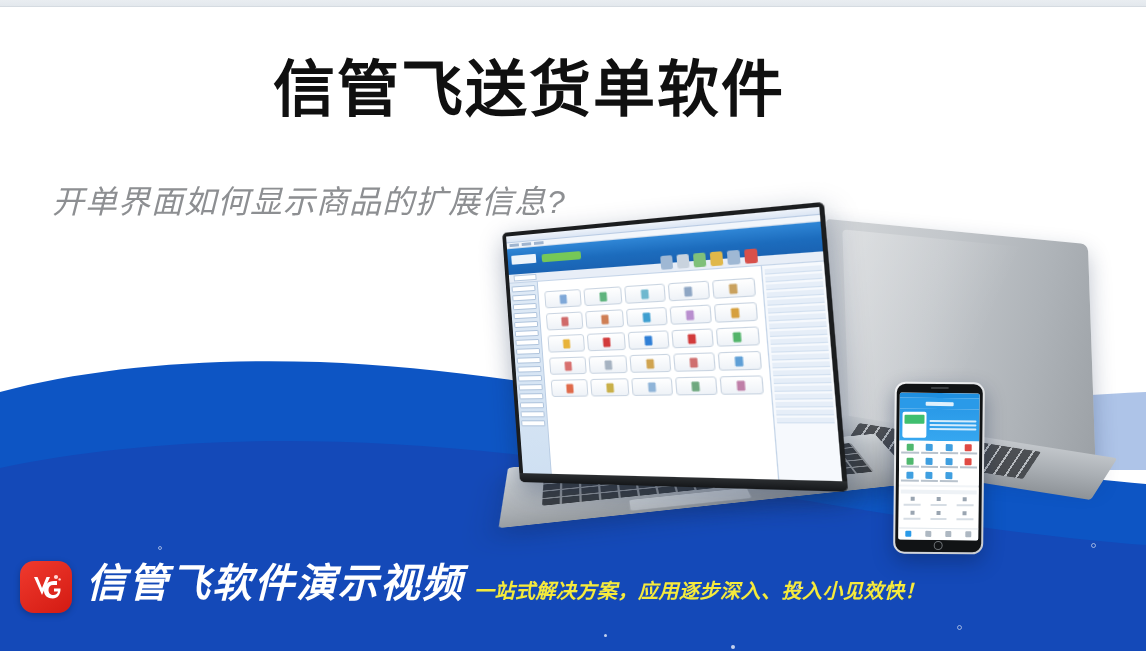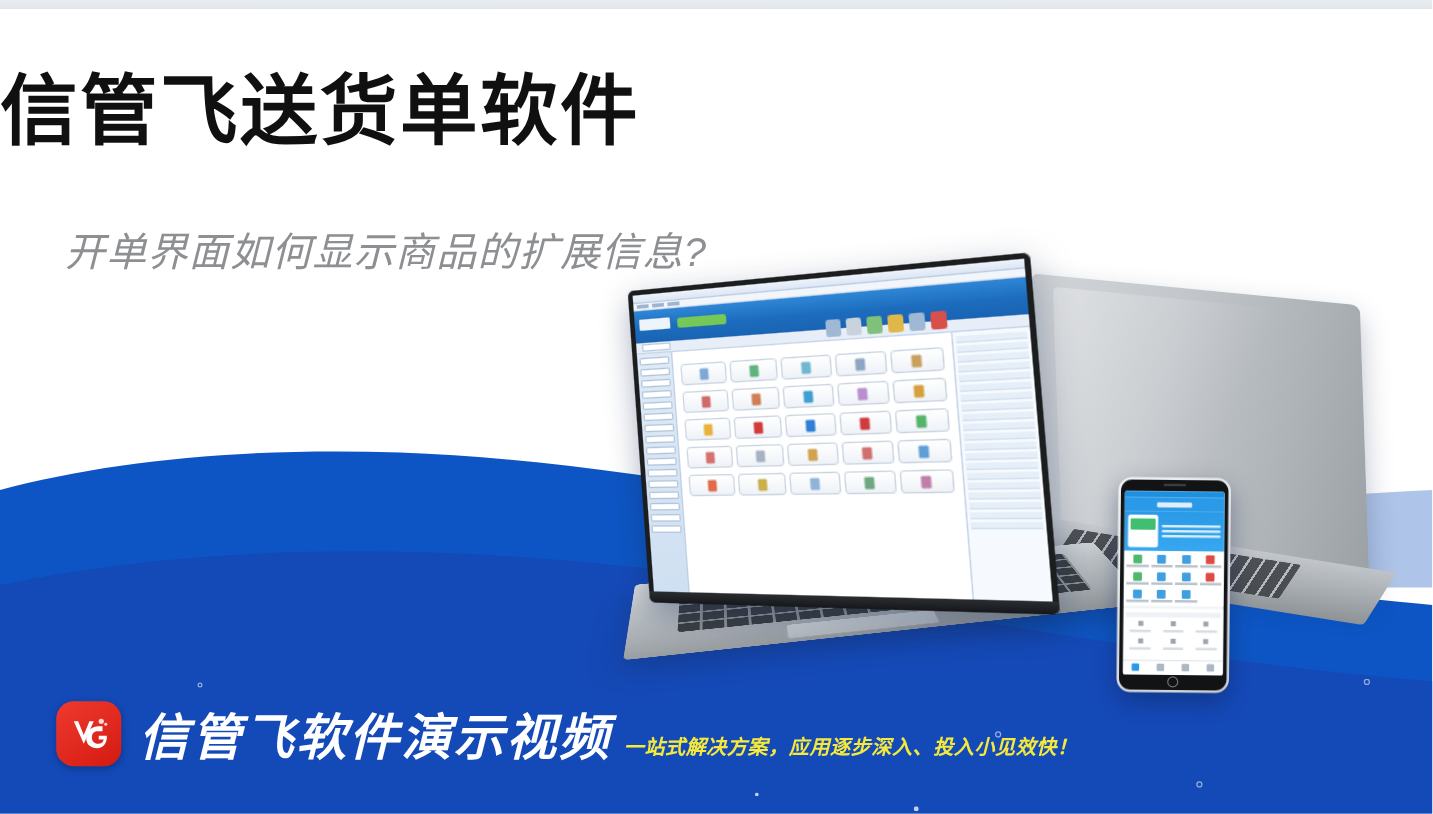--- a/index.html
+++ b/index.html
@@ -19,21 +19,21 @@
     border-bottom:1px solid #d5dbe1;
   }
 
   
   .wave-layer{ position:absolute; left:0; top:0; width:1146px; height:651px; }
   .wave-layer svg{ display:block; width:1146px; height:651px; }
 
   
   .title{
     position:absolute; left:0; top:52px; width:1058px;
-    text-align:left;
+    text-align:center;
     font-size:62px; line-height:76px; font-weight:bold;
     color:#101010; letter-spacing:2px;
     white-space:nowrap;
   }
 
   
   .subtitle{
     position:absolute; left:52px; top:178px; width:620px;
   }
   .subtitle .line{
@@ -214,36 +214,36 @@
   .ph-list .cell i{ position:absolute; left:50%; top:0; transform:translateX(-50%);
                     width:4px; height:4px; background:#9aa5b1; display:block; }
   .ph-list .cell u{ position:absolute; left:15%; right:15%; bottom:0; height:2px;
                     background:#d6dde4; display:block; }
   .ph-tabbar{ height:13px; background:#ffffff; border-top:1px solid #e1e7ec;
               display:grid; grid-template-columns:repeat(4,1fr); align-items:center; }
   .ph-tabbar i{ display:block; width:6px; height:6px; margin:0 auto; background:#2a9ae8; border-radius:1px; }
   .ph-tabbar i.off{ background:#aeb8c2; }
 
   
-  .footer{ position:absolute; left:45px; bottom:38px; display:flex; align-items:flex-end; }
+  .footer{ position:absolute; left:20px; bottom:38px; display:flex; align-items:flex-start; }
   .logo{
     width:52px; height:52px; border-radius:14px;
     background:linear-gradient(145deg,#f03a2e,#d31a12);
     position:relative; flex:0 0 auto;
     box-shadow:0 2px 6px rgba(0,0,0,.25);
   }
   .logo svg{ position:absolute; left:0; top:0; }
   .footer-text{ margin-left:14px; display:flex; align-items:flex-end; }
   .brand{
     font-size:40px; line-height:44px; font-weight:bold; font-style:italic;
     color:#ffffff; letter-spacing:2px; white-space:nowrap;
   }
   .tagline{
     margin-left:10px; margin-bottom:4px;
-    font-size:16px; line-height:20px; font-weight:bold; font-style:italic;
+    font-size:20px; line-height:20px; font-weight:bold; font-style:italic;
     color:#f5ea3c; letter-spacing:.5px; white-space:nowrap;
   }
 
   
   .dot{ position:absolute; border-radius:50%; border:1px solid rgba(255,255,255,.55); }
   .dot.filled{ background:rgba(255,255,255,.75); border-color:transparent; }
 </style>
 </head>
 <body>
 

